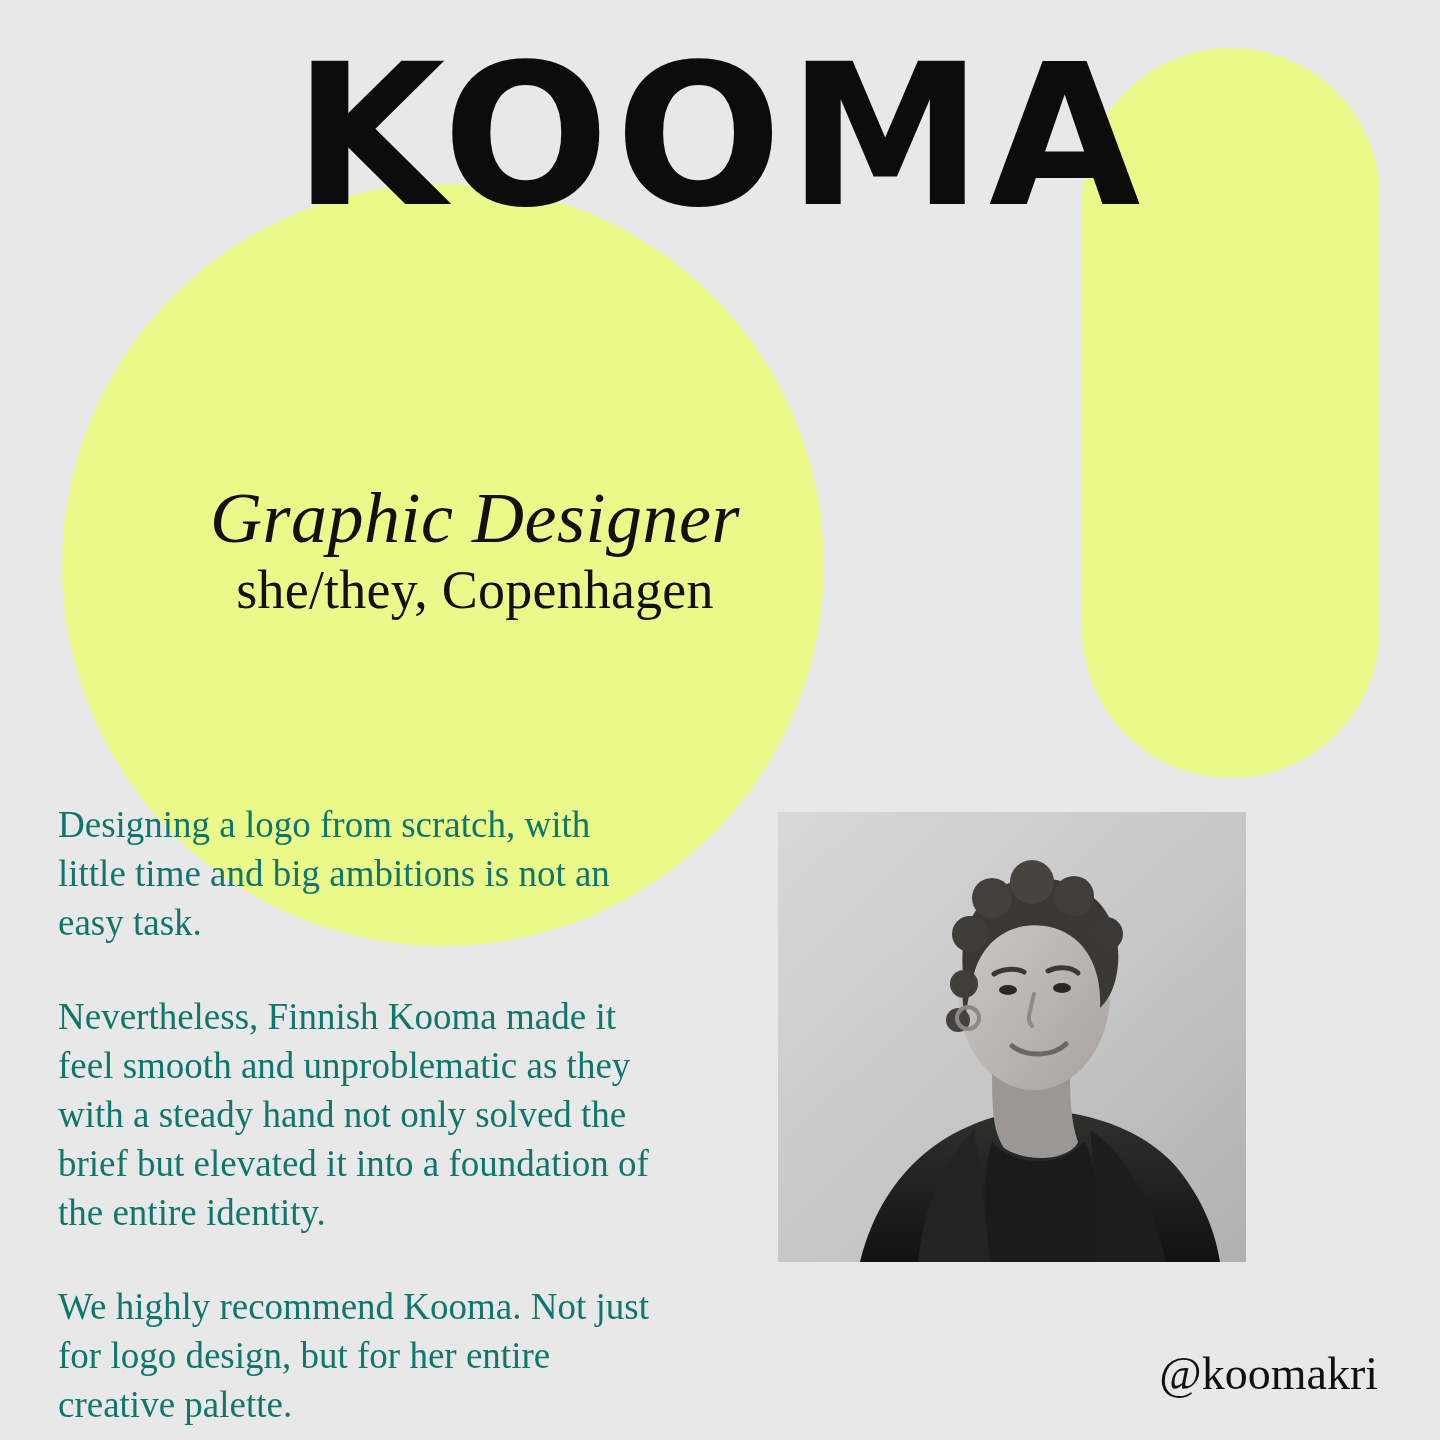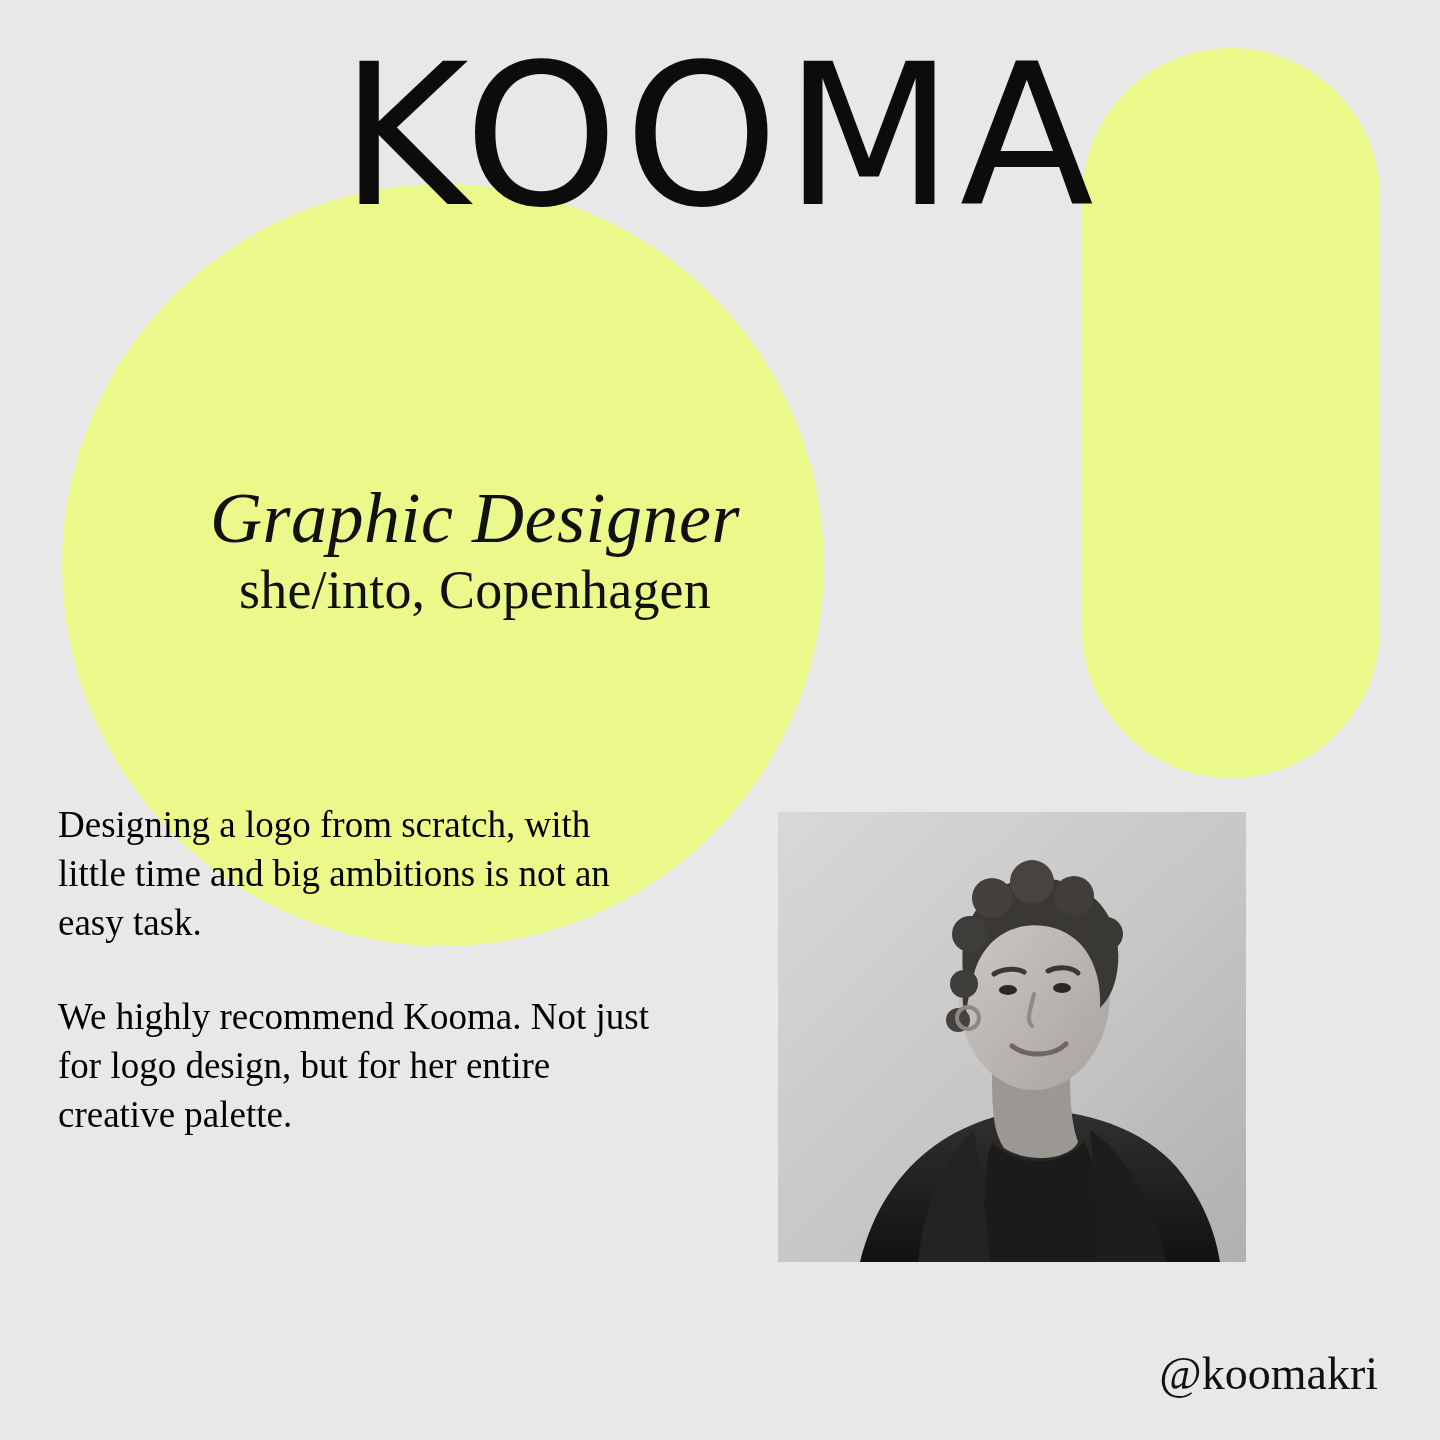--- a/index.html
+++ b/index.html
@@ -42,21 +42,21 @@
   }
 
   
   .logo {
     position: absolute;
     left: 0;
     top: 38px;
     width: 1440px;
     text-align: center;
     font-family: "DejaVu Sans", sans-serif;
-    font-weight: 400;
+    font-weight: 700;
     font-size: 196px;
     line-height: 1;
     letter-spacing: 6px;
     color: #0c0c0c;
     z-index: 5;
   }
 
   
   .title-block {
     position: absolute;
@@ -79,21 +79,21 @@
     letter-spacing: 0.2px;
   }
 
   
   .body-copy {
     position: absolute;
     left: 58px;
     top: 800px;
     width: 600px;
     z-index: 6;
-    color: #000000;
+    color: #0f766e;
     font-size: 37px;
     line-height: 1.33;
   }
   .body-copy p {
     margin: 0 0 44px 0;
   }
   .body-copy p:last-child {
     margin-bottom: 7px;
   }
 
@@ -130,25 +130,26 @@
 
 <div class="poster">
 
   <div class="shape-circle"></div>
   <div class="shape-pill"></div>
 
   <div class="logo">KOOMA</div>
 
   <div class="title-block">
     <div class="title-role">Graphic Designer</div>
-    <div class="title-meta">she/into, Copenhagen</div>
+    <div class="title-meta">she/they, Copenhagen</div>
   </div>
 
   <div class="body-copy">
     <p>Designing a logo from scratch, with little time and big ambitions is not an easy task.</p>
+    <p>Nevertheless, Finnish Kooma made it feel smooth and unproblematic as they with a steady hand not only solved the brief but elevated it into a foundation of the entire identity.</p>
     <p>We highly recommend Kooma. Not just for logo design, but for her entire creative palette.</p>
   </div>
 
   <div class="portrait">
     <svg viewBox="0 0 468 450" xmlns="http://www.w3.org/2000/svg" aria-hidden="true">
       <defs>
         <linearGradient id="bgGrad" x1="0" y1="0" x2="1" y2="1">
           <stop offset="0%" stop-color="#d8d8d8"></stop>
           <stop offset="55%" stop-color="#c6c6c6"></stop>
           <stop offset="100%" stop-color="#b0b0b0"></stop>

